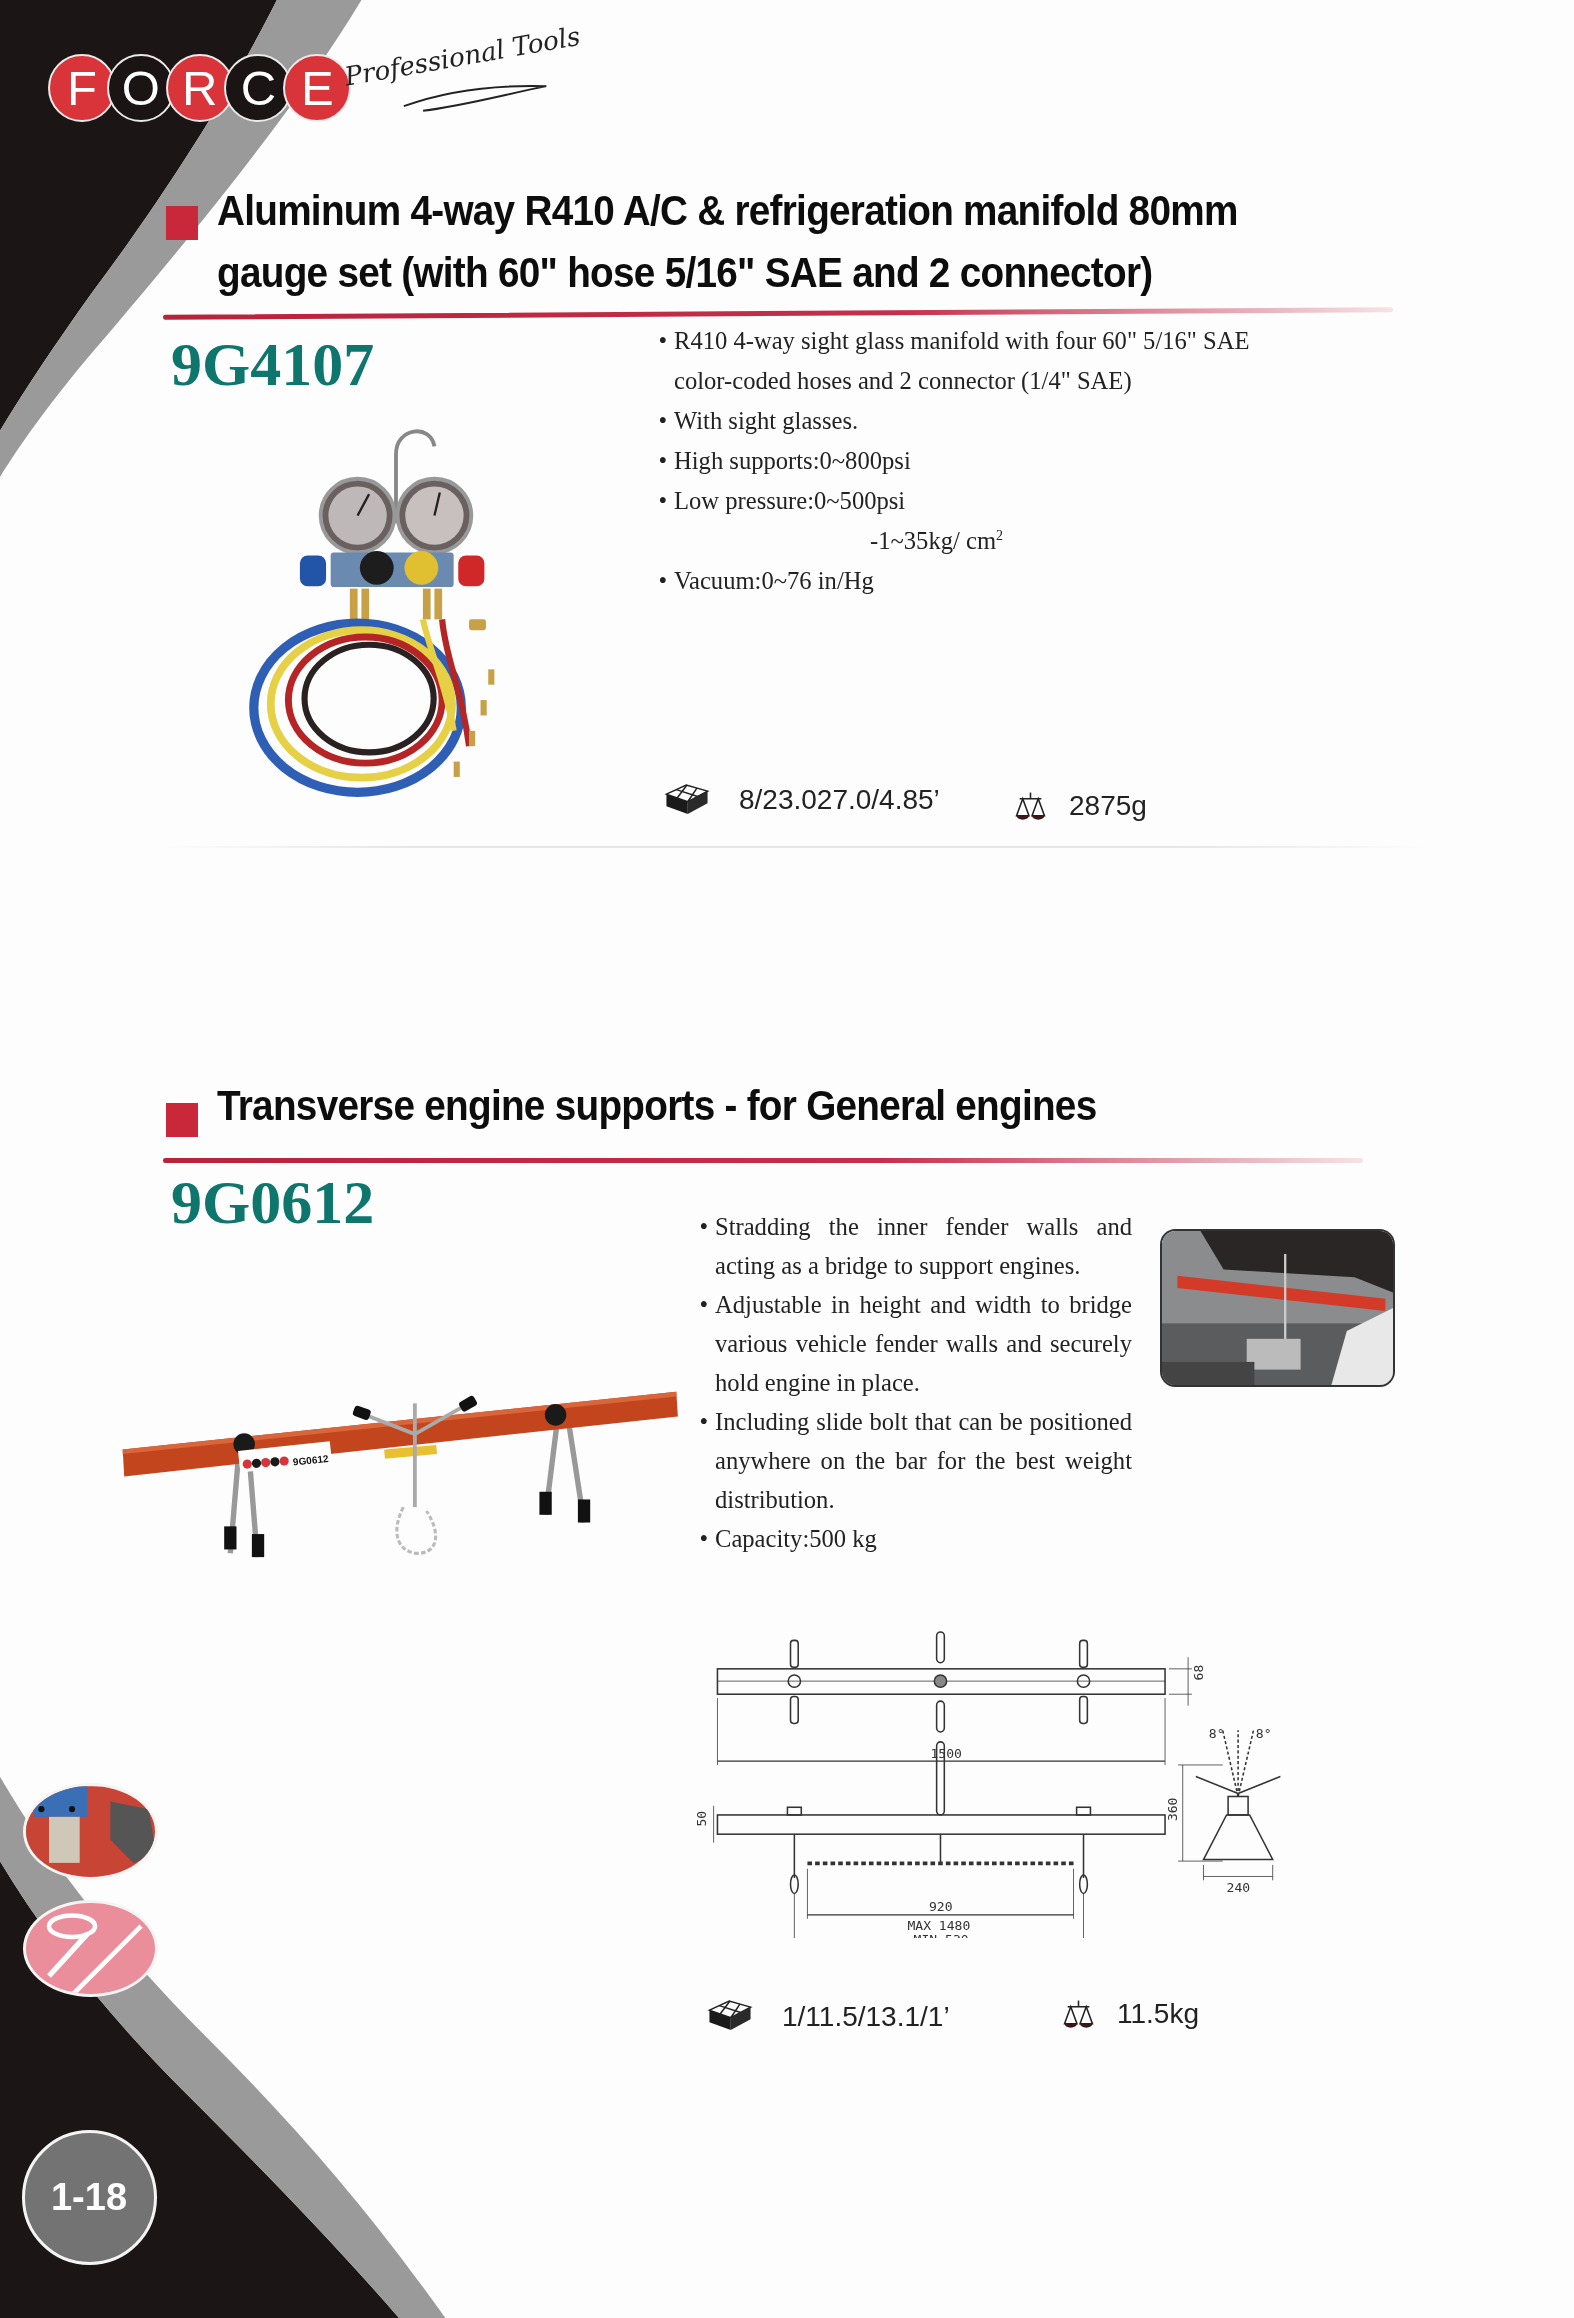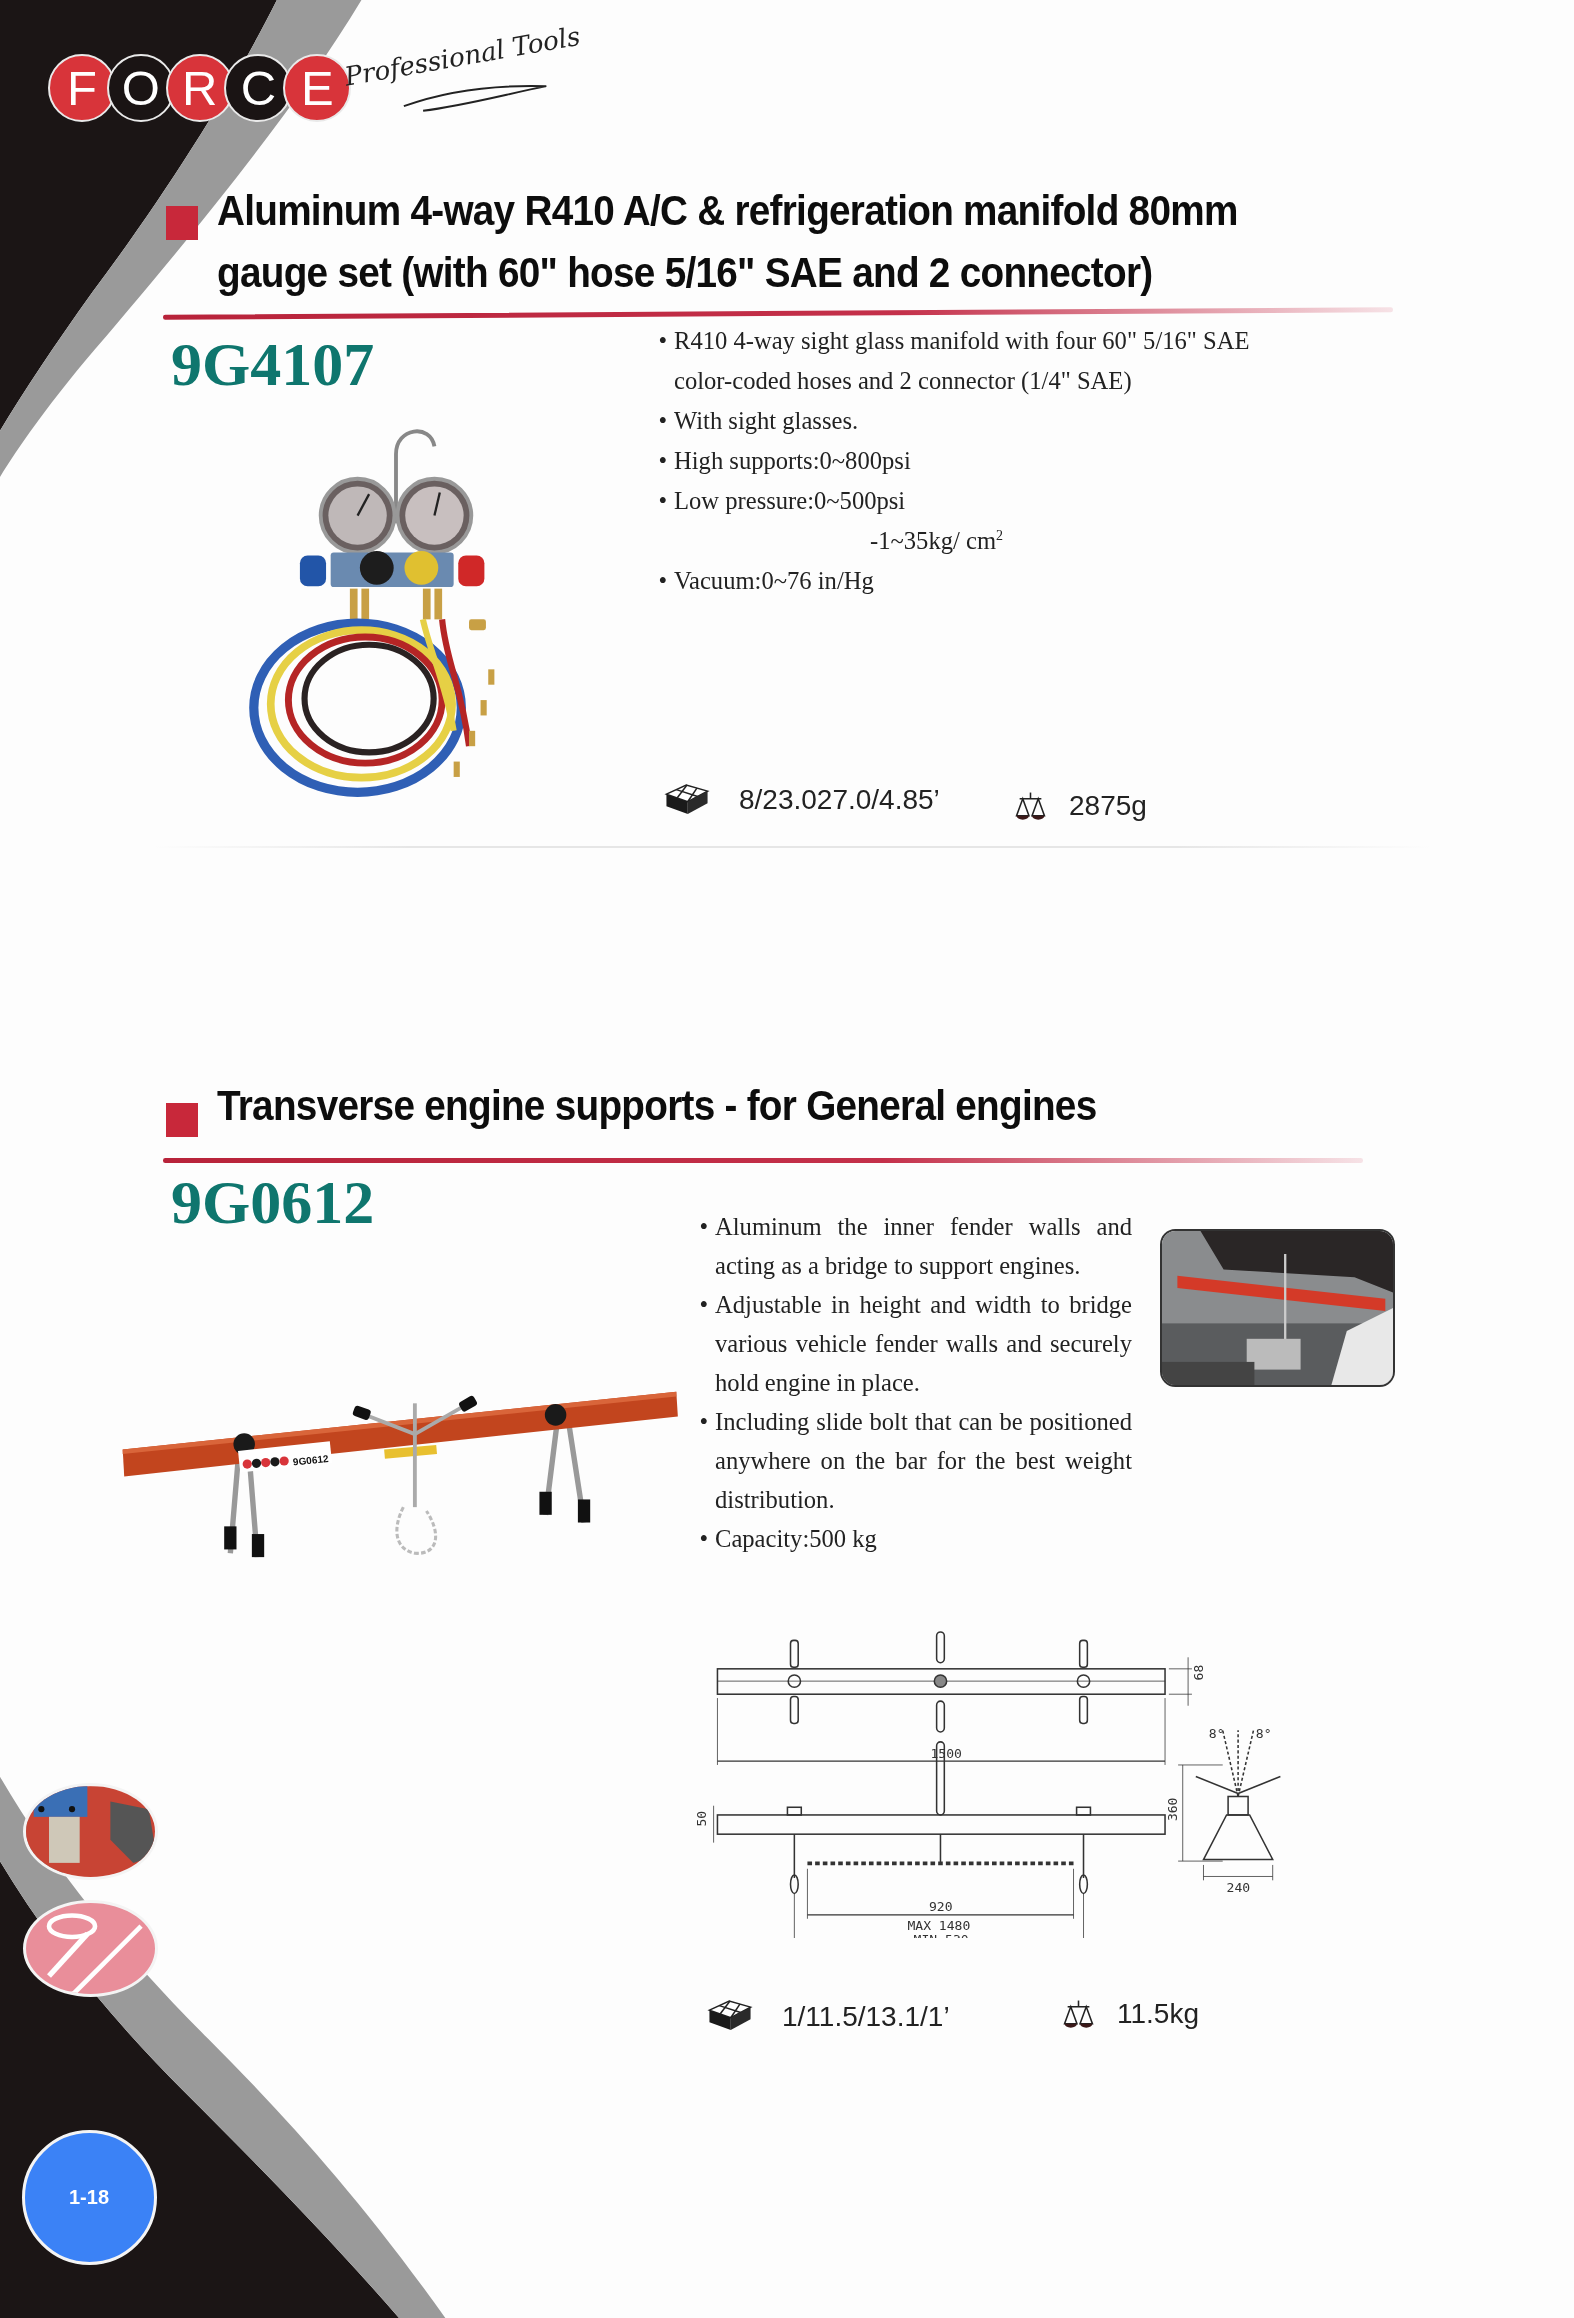--- a/index.html
+++ b/index.html
@@ -24,21 +24,21 @@
   .bullets li .sub{display:block;padding-left:0;}
   .b1 li{line-height:40px;}
   .b1 li .indent{display:block;padding-left:204px;}
   .b2{text-align:justify;}
   .b2 li{line-height:39px;}
   sup{font-size:14px;line-height:0;}
   .pkg{position:absolute;display:flex;align-items:center;font-family:"Liberation Sans",sans-serif;font-size:28px;color:#222;}
   .pkg .val{margin-left:28px;}
   .frame-photo{position:absolute;border:2.3px solid #333;border-radius:15.4px;overflow:hidden;}
   .circle{position:absolute;border-radius:50%;border:3.1px solid #f4f4f4;box-sizing:border-box;overflow:hidden;}
-  .pagenum{background:#3b82f6;display:flex;align-items:center;justify-content:center;color:#fff;font-family:"Liberation Sans",sans-serif;font-weight:bold;font-size:20px;}
+  .pagenum{background:#737373;display:flex;align-items:center;justify-content:center;color:#fff;font-family:"Liberation Sans",sans-serif;font-weight:bold;font-size:38px;}
   .sep{position:absolute;height:1.5px;background:linear-gradient(90deg,rgba(200,200,200,0) 0%,#e6e6e6 20%,#e6e6e6 80%,rgba(200,200,200,0) 100%);}
   .dim{font-family:"DejaVu Sans Mono",monospace;font-size:17px;fill:#333;}
 </style>
 </head>
 <body>
 
 <svg class="swoosh" viewBox="0 0 2048 3015" preserveAspectRatio="none">
 
   <path d="M0,0 L360,0 C300,120 210,260 120,380 C70,450 30,510 0,560 Z" fill="#1b1515"></path>
   <path d="M360,0 L470,0 C380,150 230,330 110,470 C60,530 25,580 0,620 L0,560 C30,510 70,450 120,380 C210,260 300,120 360,0 Z" fill="#9a9a9a"></path>
@@ -173,21 +173,21 @@
   <line x1="390" y1="55" x2="390" y2="190" stroke="#aaa" stroke-width="5"></line>
   <line x1="390" y1="95" x2="320" y2="68" stroke="#aaa" stroke-width="5"></line>
   <line x1="390" y1="95" x2="460" y2="55" stroke="#aaa" stroke-width="5"></line>
   <rect x="310" y="60" width="22" height="14" rx="4" fill="#111" transform="rotate(20 320 67)"></rect>
   <rect x="448" y="48" width="22" height="14" rx="4" fill="#111" transform="rotate(-30 460 55)"></rect>
 
   <path d="M375,190 C360,220 365,245 390,250 C420,252 425,225 405,195" fill="none" stroke="#bbb" stroke-width="4" stroke-dasharray="6 3"></path>
 </svg>
 
 <ul class="bullets b2" style="left:701px;top:1207px;width:431px;">
-  <li>Aluminum the inner fender walls and acting as a bridge to support engines.</li>
+  <li>Stradding the inner fender walls and acting as a bridge to support engines.</li>
   <li>Adjustable in height and width to bridge various vehicle fender walls and securely hold engine in place.</li>
   <li>Including slide bolt that can be positioned anywhere on the bar for the best weight distribution.</li>
   <li>Capacity:500 kg</li>
 </ul>
 
 <div class="frame-photo" style="left:1160px;top:1229px;width:231px;height:154px;">
   <svg width="231" height="154" viewBox="0 0 300 200">
     <rect width="300" height="200" fill="#8a8c8e"></rect>
     <polygon points="50,0 300,0 300,80 250,60 80,50" fill="#2a2626"></polygon>
     <rect x="0" y="120" width="300" height="80" fill="#5a5c5e"></rect>

